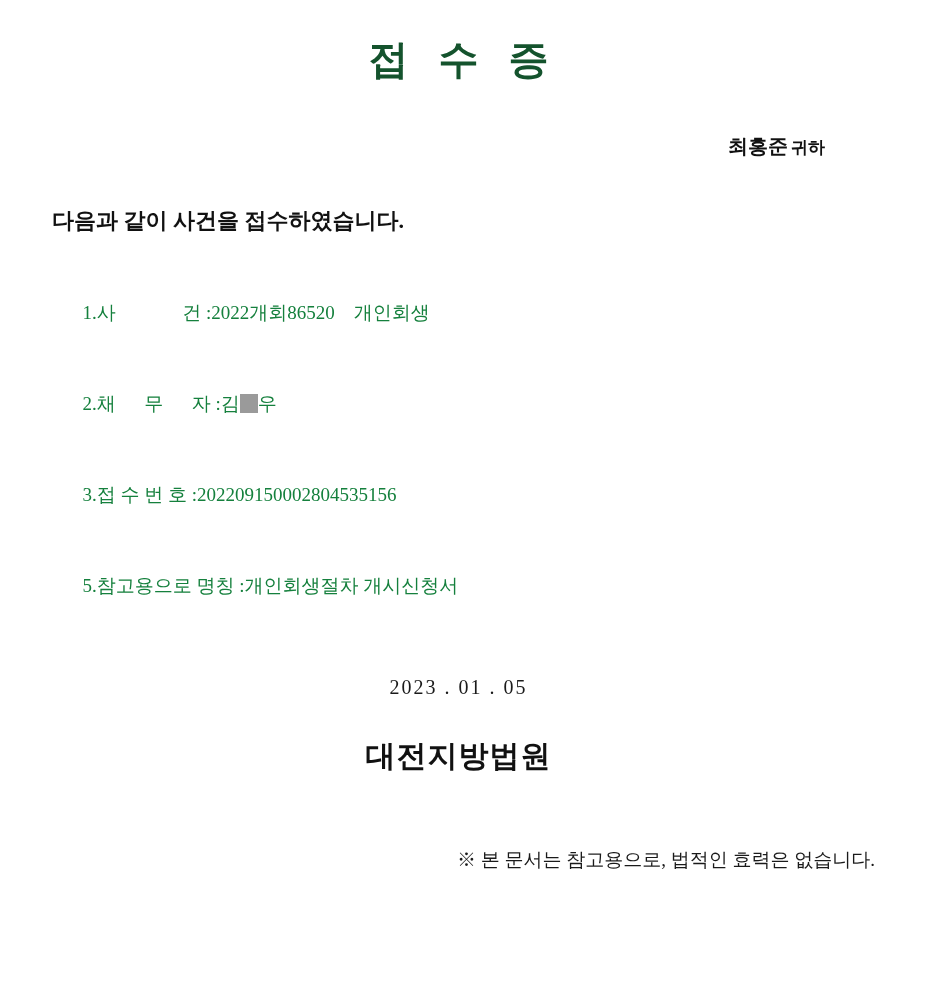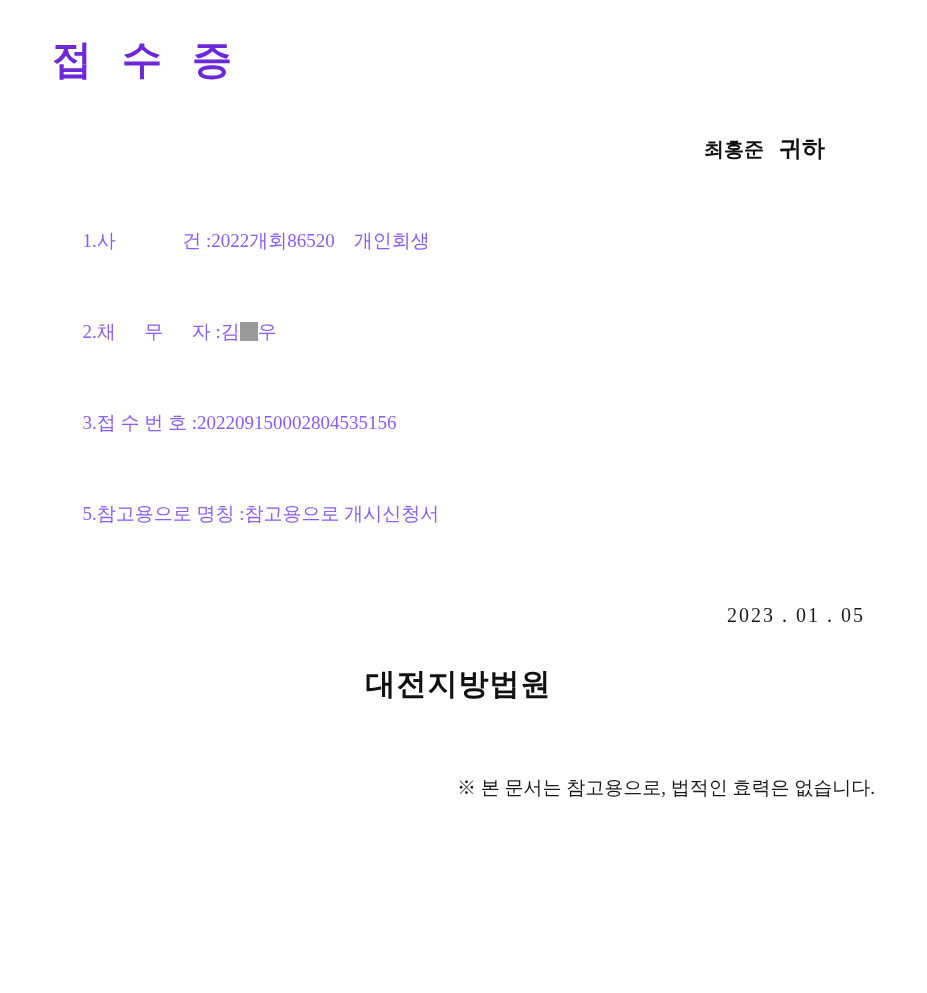--- a/index.html
+++ b/index.html
@@ -16,70 +16,71 @@
     overflow: hidden;
   }
   .page {
     position: relative;
     width: 927px;
     height: 993px;
     box-sizing: border-box;
     padding: 0 52px;
   }
   .doc-title {
+    text-align: center;
     font-size: 40px;
     font-weight: bold;
     letter-spacing: 10px;
     margin-top: 32px;
-    color: #6d28d9;
+    color: #14532d;
     font-family: "Liberation Serif", "DejaVu Serif", serif;
   }
   .recipient {
     text-align: right;
     font-size: 20px;
     font-weight: bold;
     margin-top: 46px;
     padding-right: 50px;
     color: #111111;
   }
   .recipient .suffix {
-    font-size: 23px;
+    font-size: 17px;
     font-weight: bold;
-    margin-left: 15px;
+    margin-left: 3px;
   }
   .intro {
     font-size: 22px;
     font-weight: bold;
     margin-top: 46px;
     margin-left: 0px;
     color: #111111;
   }
   .items {
     margin-top: 48px;
     margin-left: 2px;
   }
   .item {
     font-size: 19px;
     line-height: 1.0;
     margin-bottom: 34px;
-    color: #8b5cf6;
+    color: #15803d;
     white-space: pre;
   }
   .item .label {
     display: inline-block;
   }
   .redact {
     display: inline-block;
     width: 18px;
     height: 19px;
     background: #9a9a9a;
     vertical-align: -3px;
   }
   .date-line {
-    text-align: right;
+    text-align: center;
     font-size: 20px;
     margin-top: 62px;
     letter-spacing: 2px;
     color: #1a1a1a;
     padding-right: 10px;
   }
   .court {
     text-align: center;
     font-size: 30px;
     font-weight: bold;
@@ -100,38 +101,39 @@
 <body>
 
 <div class="page">
 
   <div class="doc-title">접 수 증</div>
 
   <div class="recipient">
     <span>최홍준</span><span class="suffix">귀하</span>
   </div>
 
+  <div class="intro">다음과 같이 사건을 접수하였습니다.</div>
 
   <div class="items">
 
     <div class="item">
       <span>1.</span><span class="label">사              건 :</span><span>2022개회86520    개인회생</span>
     </div>
 
     <div class="item">
       <span>2.</span><span class="label">채      무      자 :</span><span>김</span><span class="redact"></span><span>우</span>
     </div>
 
     <div class="item">
       <span>3.</span><span class="label">접 수 번 호 :</span><span>202209150002804535156</span>
     </div>
 
 
     <div class="item">
-      <span>5.</span><span class="label">참고용으로 명칭 :</span><span>참고용으로 개시신청서</span>
+      <span>5.</span><span class="label">참고용으로 명칭 :</span><span>개인회생절차 개시신청서</span>
     </div>
 
   </div>
 
   <div class="date-line">2023 . 01 . 05</div>
 
   <div class="court">대전지방법원</div>
 
   <div class="notice">※ 본 문서는 참고용으로, 법적인 효력은 없습니다.</div>
 

